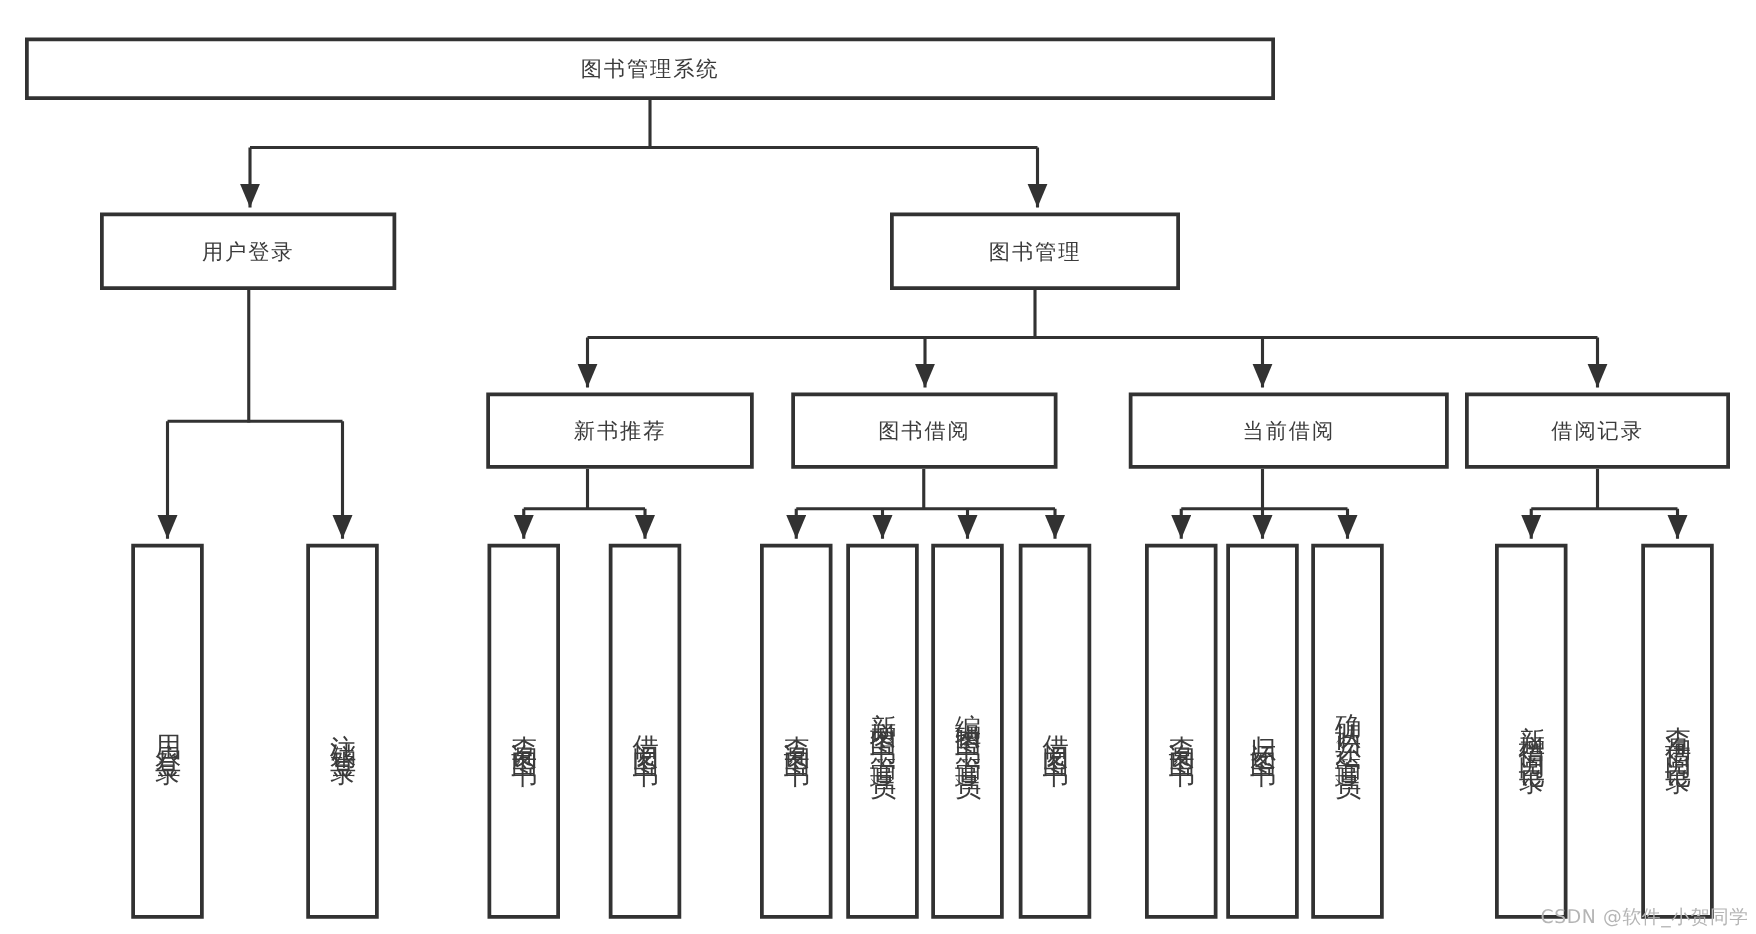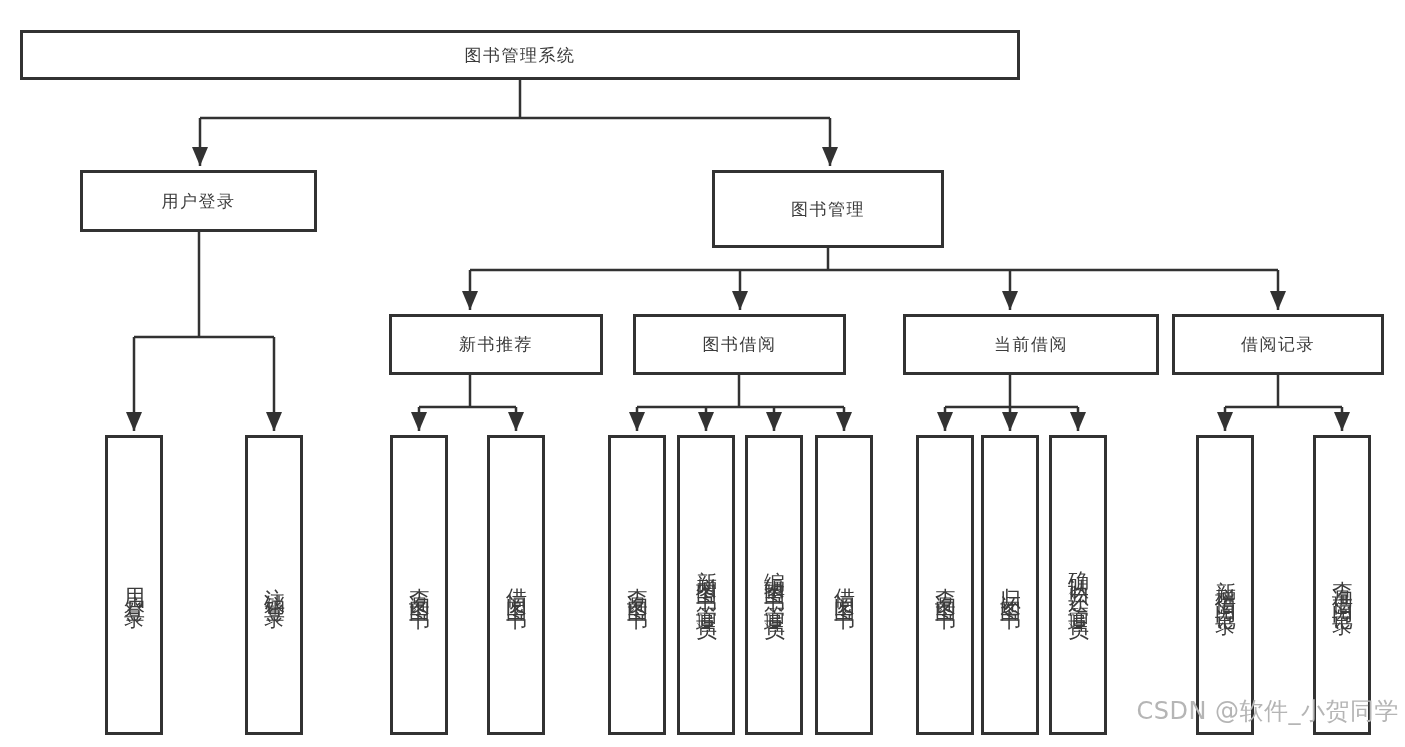--- a/index.html
+++ b/index.html
@@ -25,24 +25,24 @@
   .h-node { font-size:17px; letter-spacing:1.5px; white-space:nowrap; }
   .v-node span {
     writing-mode:vertical-rl;
     font-size:21px;
     letter-spacing:7px;
     line-height:1;
     white-space:nowrap;
   }
   #watermark {
     position:absolute;
-    right:6px; bottom:20px;
+    right:6px; bottom:4px;
     z-index:2;
     color:#b5b5b5;
-    font-size:24px;
+    font-size:15px;
     letter-spacing:0.5px;
     white-space:nowrap;
   }
 </style>
 </head>
 <body>
 
 <div id="canvas">
 
   <svg id="connectors" width="1405" height="747" viewBox="0 0 1405 747">
@@ -91,21 +91,21 @@
       <path d="M1278,375 V408"></path>
       <path d="M1225,407 H1342"></path>
       <line x1="1225" y1="407" x2="1225" y2="431" marker-end="url(#arw)"></line>
       <line x1="1342" y1="407" x2="1342" y2="431" marker-end="url(#arw)"></line>
     </g>
   </svg>
 
   <div class="node h-node" style="left:20px;top:18px;width:1000px;height:50px;margin-top:12px;">图书管理系统</div>
 
   <div class="node h-node" style="left:80px;top:170px;width:237px;height:62px;">用户登录</div>
-  <div class="node h-node" style="left:712px;top:170px;width:232px;height:78px;">图书管理</div>
+  <div class="node h-node" style="left:712px;top:170px;width:232px;height:62px;">图书管理</div>
 
   <div class="node h-node" style="left:363px;top:314px;width:214px;height:61px;margin-left:26px;">新书推荐</div>
   <div class="node h-node" style="left:633px;top:314px;width:213px;height:61px;">图书借阅</div>
   <div class="node h-node" style="left:903px;top:314px;width:256px;height:61px;">当前借阅</div>
   <div class="node h-node" style="left:1172px;top:314px;width:212px;height:61px;">借阅记录</div>
 
   <div class="node v-node" style="left:105px;top:435px;width:58px;height:300px;">
     <span>用户登录</span>
     </div>
   <div class="node v-node" style="left:245px;top:435px;width:58px;height:300px;">

